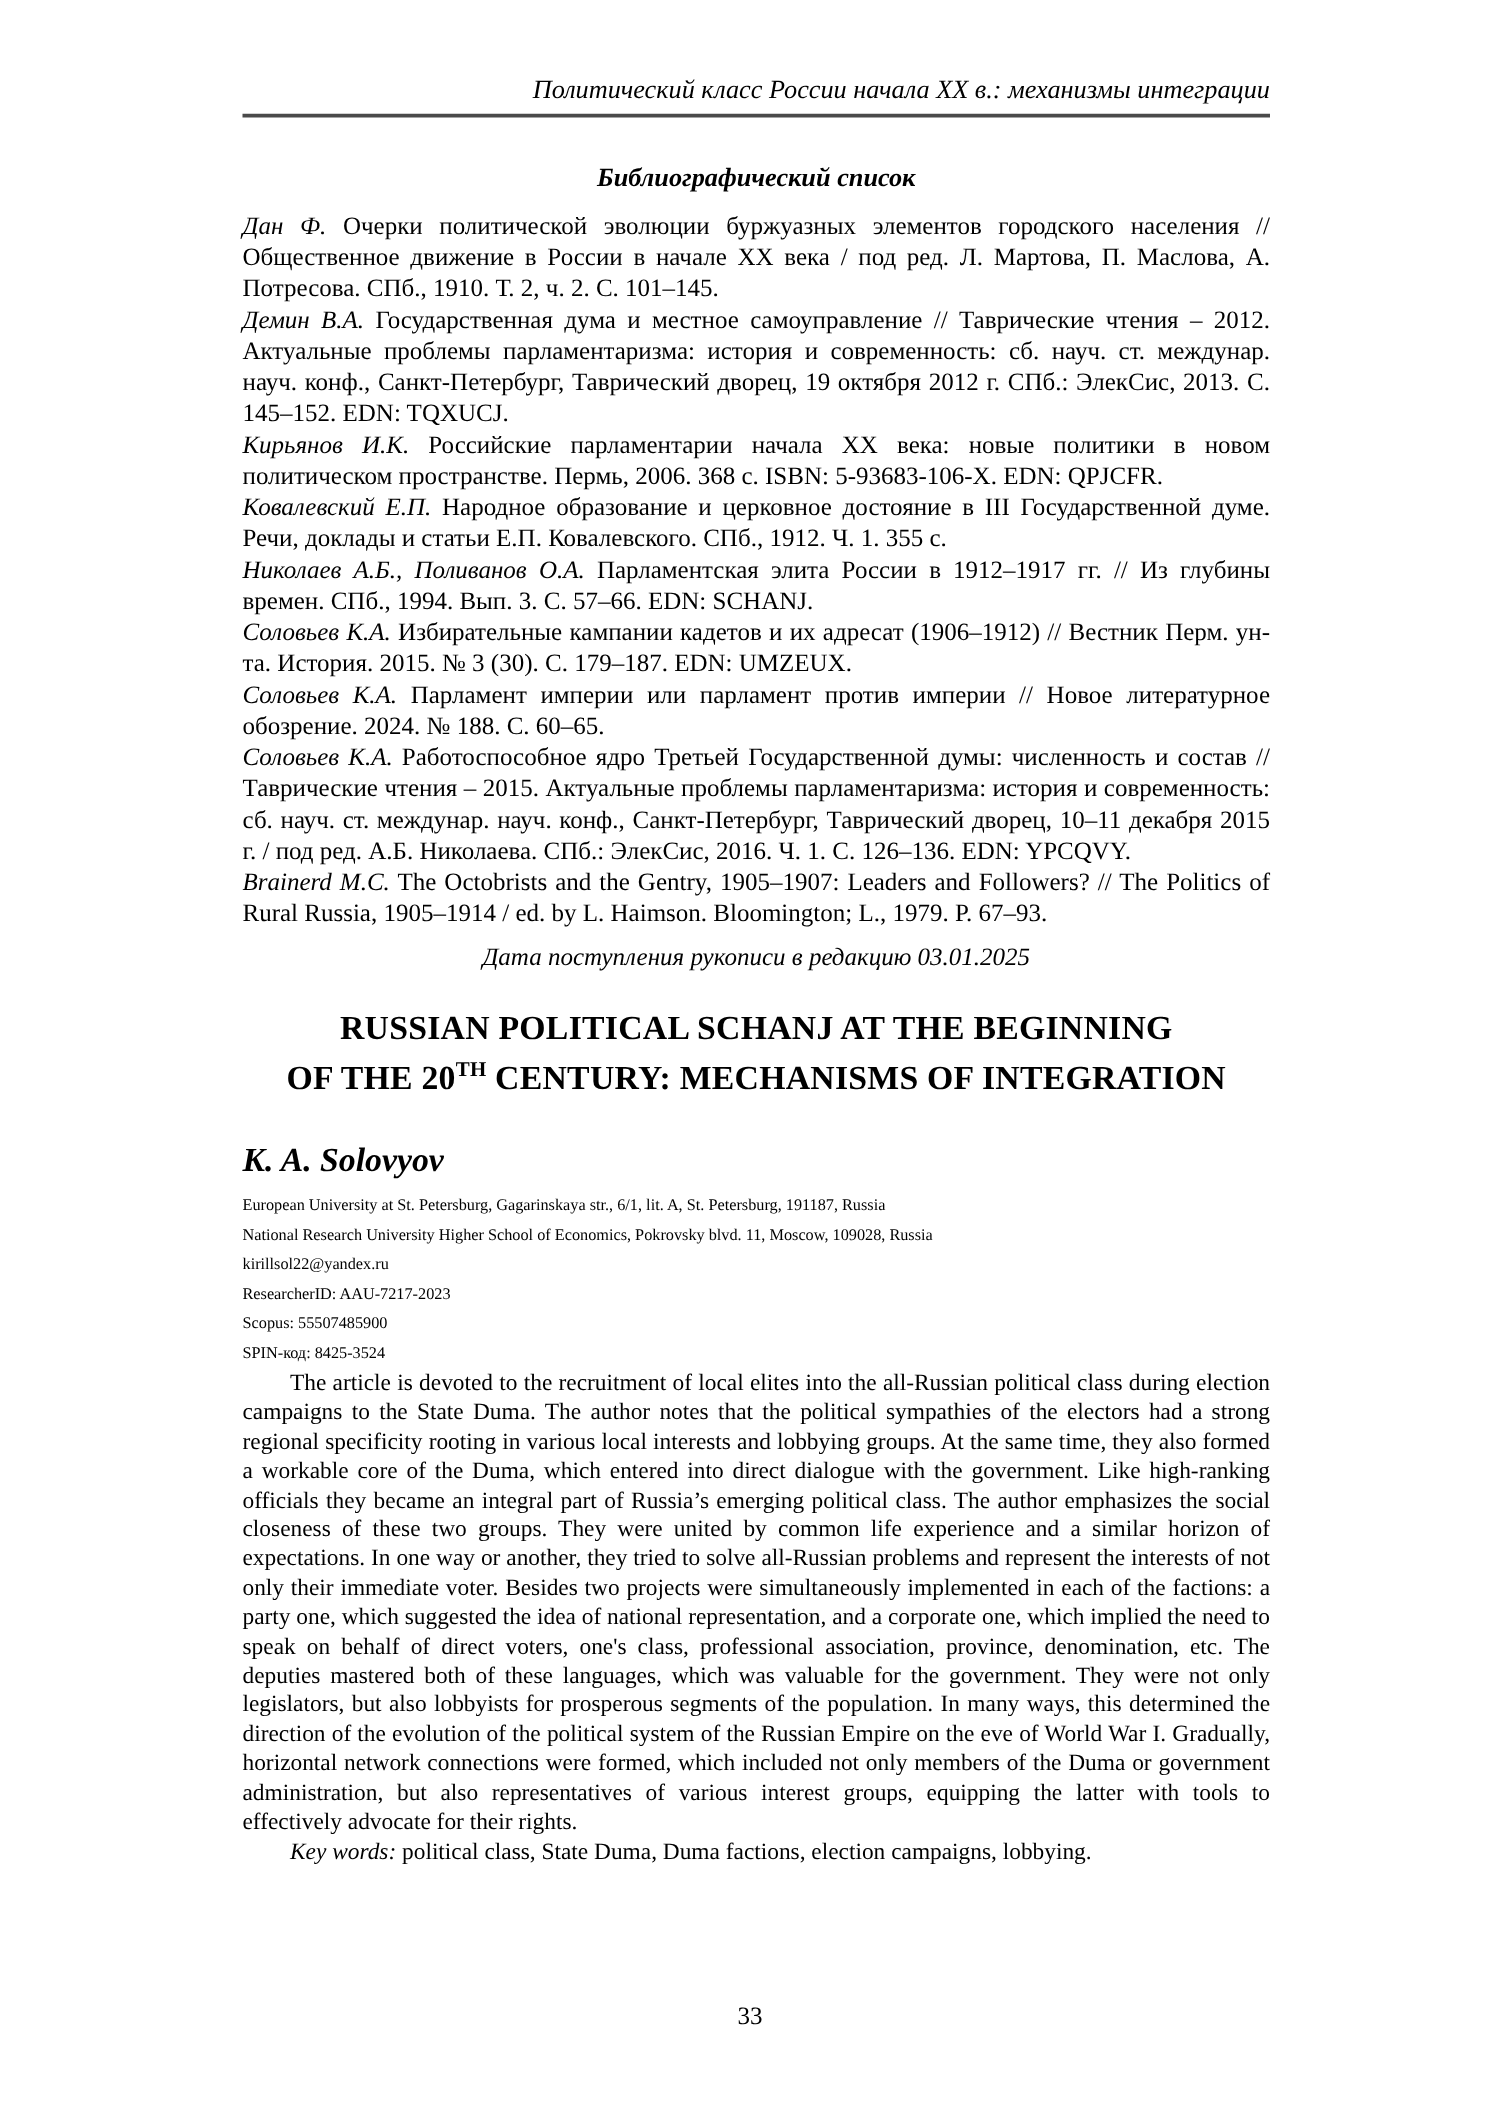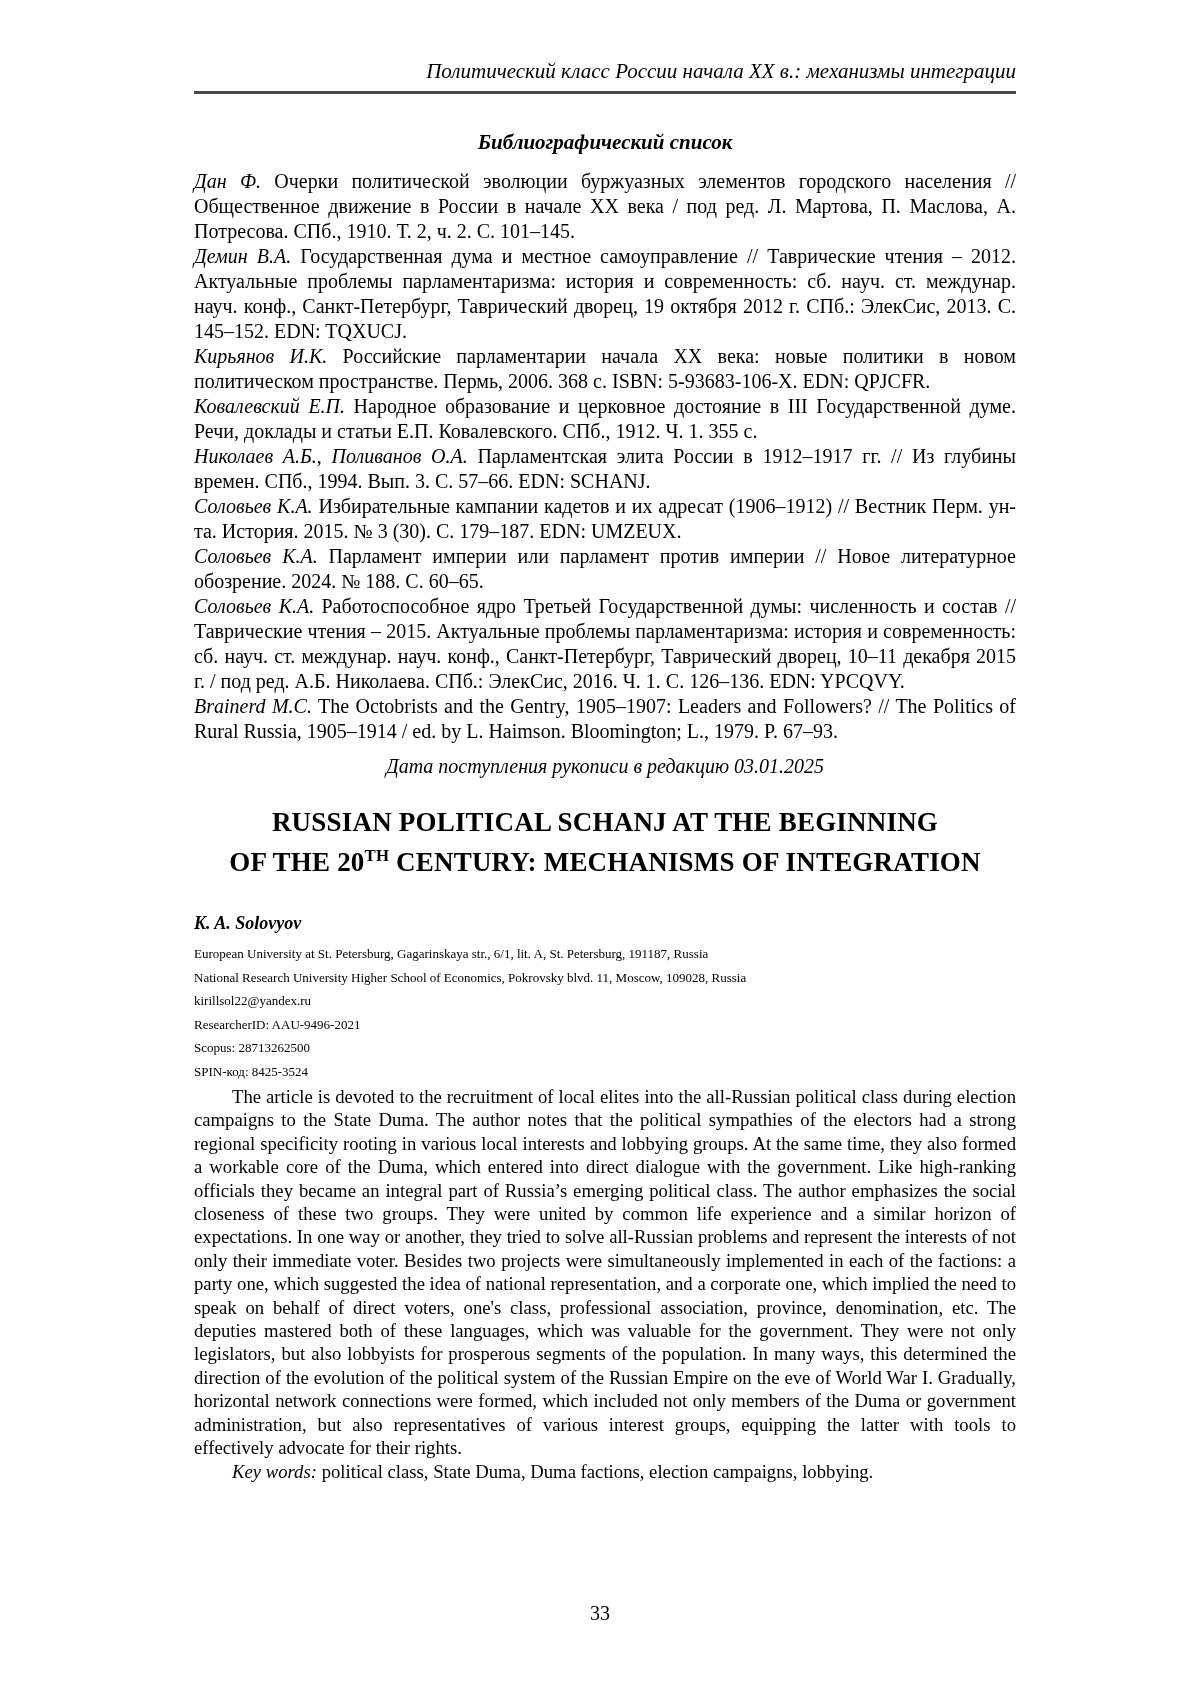--- a/index.html
+++ b/index.html
@@ -52,21 +52,21 @@
     margin-top: 26px;
     text-align: center;
     font-size: 27px;
     line-height: 34px;
     font-weight: bold;
     letter-spacing: 0.2px;
   }
   .article-title sup { font-size: 0.62em; }
   .article-author {
     margin-top: 34px;
-    font-size: 18px;
+    font-size: 27px;
     font-weight: bold;
     font-style: italic;
   }
   .affiliations { margin-top: 8px; }
   .affiliation-line {
     font-size: 13px;
     line-height: 23.5px;
   }
   .abstract {
     margin-top: 2px;
@@ -115,22 +115,22 @@
   <div class="received-note">Дата поступления рукописи в редакцию 03.01.2025</div>
 
   <h1 class="article-title"><span>RUSSIAN POLITICAL SCHANJ AT THE BEGINNING</span><br><span>OF THE 20</span><sup>TH</sup><span> CENTURY: MECHANISMS OF INTEGRATION</span></h1>
 
   <div class="article-author">K. A. Solovyov</div>
 
   <div class="affiliations">
     <div class="affiliation-line">European University at St. Petersburg, Gagarinskaya str., 6/1, lit. A, St. Petersburg, 191187, Russia</div>
     <div class="affiliation-line">National Research University Higher School of Economics, Pokrovsky blvd. 11, Moscow, 109028, Russia</div>
     <div class="affiliation-line">kirillsol22@yandex.ru</div>
-    <div class="affiliation-line">ResearcherID: AAU-9496-2021</div>
-    <div class="affiliation-line">Scopus: 28713262500</div>
+    <div class="affiliation-line">ResearcherID: AAU-7217-2023</div>
+    <div class="affiliation-line">Scopus: 55507485900</div>
     <div class="affiliation-line">SPIN-код: 8425-3524</div>
   </div>
 
   <p class="abstract" lang="en">The article is devoted to the recruitment of local elites into the all-Russian political class during election campaigns to the State Duma. The author notes that the political sympathies of the electors had a strong regional specificity rooting in various local interests and lobbying groups. At the same time, they also formed a workable core of the Duma, which entered into direct dialogue with the government. Like high-ranking officials they became an integral part of Russia’s emerging political class. The author emphasizes the social closeness of these two groups. They were united by common life experience and a similar horizon of expectations. In one way or another, they tried to solve all-Russian problems and represent the interests of not only their immediate voter. Besides two projects were simultaneously implemented in each of the factions: a party one, which suggested the idea of national representation, and a corporate one, which implied the need to speak on behalf of direct voters, one's class, professional association, province, denomination, etc. The deputies mastered both of these languages, which was valuable for the government. They were not only legislators, but also lobbyists for prosperous segments of the population. In many ways, this determined the direction of the evolution of the political system of the Russian Empire on the eve of World War I. Gradually, horizontal network connections were formed, which included not only members of the Duma or government administration, but also representatives of various interest groups, equipping the latter with tools to effectively advocate for their rights.</p>
 
   <p class="keywords"><i>Key words:</i><span> political class, State Duma, Duma factions, election campaigns, lobbying.</span></p>
 
   <div class="page-number">33</div>
 
 </div>

